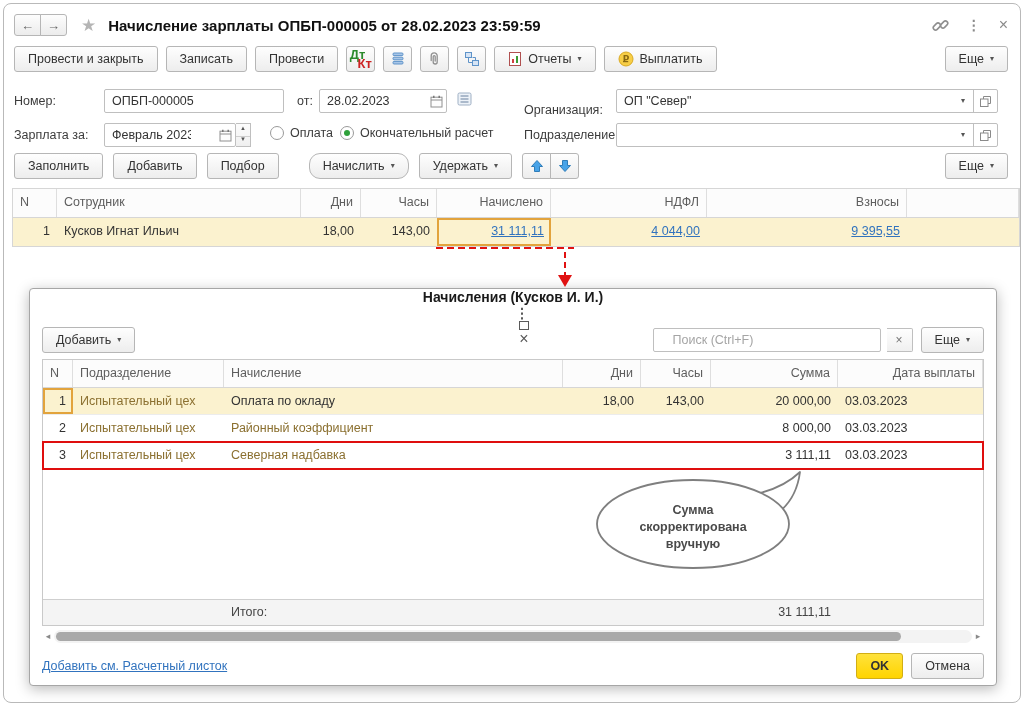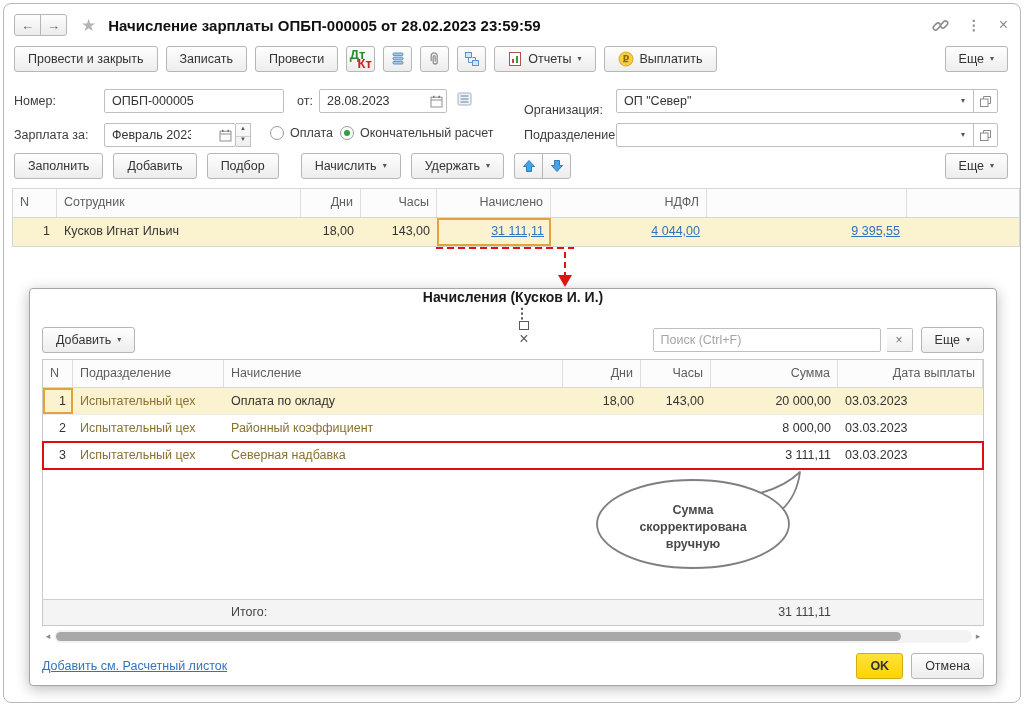--- a/index.html
+++ b/index.html
@@ -61,21 +61,21 @@
   .selcell { box-shadow: inset 0 0 0 2px #E2A33C; }
 
   
   .dialog { position:absolute; left:25px; top:284px; width:968px; height:398px; background:#fff;
             border:1px solid #A6A6A6; border-radius:4px; box-shadow:0 3px 14px rgba(0,0,0,.28); }
   .dlg-title { height:34px; display:flex; align-items:center; padding:0 14px;flex-direction:column; }
   .dlg-title .t { font-size:14px; font-weight:bold; color:#1A1A1A; }
   .maxbox { width:10px; height:9px; border:1.5px solid #5A5A5A; display:inline-block; }
   .dlg-toolbar { height:34px; display:flex; align-items:center; padding:0 12px; gap:8px; }
   .search { width:228px; }
-  .search input { border:none; outline:none; flex:1; padding:0 7px; font:inherit; color:#333; min-width:0; background:transparent; }
+  .search input { border:none; outline:none; flex:1; padding:0 7px; font:inherit; color:#333; min-width:0; background:transparent;margin-left:12px; }
   .search input::placeholder { color:#A5A5A5; }
   .clearbtn { width:26px; height:24px; border:1px solid #BFBFBF; border-left:none; border-radius:0 2px 2px 0; margin-left:-2px;
               background:linear-gradient(#FEFEFE,#F0F0F0); display:flex; align-items:center; justify-content:center; color:#777; font-size:12px; }
   .dlg-table { margin:2px 12px 0; border:1px solid #C9C9C9; position:relative; }
   .dlg-grid { grid-template-columns: 30px 151px 339px 78px 70px 127px auto; }
   .dlg-table .thead { height:28px; border-bottom:1px solid #D6D6D6; }
   .dlg-table .c { line-height:26px; }
   .drow { height:27px; border-bottom:1px solid #ECECEC; background:#fff; position:relative; }
   .drow.hl { background:#FBF2CF; }
   .ncell-sel { box-shadow: inset 0 0 0 2px #E2A33C; }
@@ -186,21 +186,21 @@
       <span class="caret">▾</span>
     </button>
   </div>
 
   <span class="lbl abs" style="left:10px; top:84px;">Номер:</span>
   <div class="input abs" style="left:100px; top:85px; width:180px;">
     <span class="val">ОПБП-000005</span>
   </div>
   <span class="lbl abs" style="left:293px; top:84px;">от:</span>
   <div class="input abs" style="left:315px; top:85px; width:128px;">
-    <span class="val">28.08.2023</span>
+    <span class="val">28.02.2023</span>
     <span class="icellright">
       <svg width="13" height="13" viewBox="0 0 13 13">
         <rect x="1" y="2.2" width="11" height="9.8" fill="#FDFDFD" stroke="#909090"></rect>
         <line x1="1" y1="5" x2="12" y2="5" stroke="#909090"></line>
         <line x1="3.8" y1="0.8" x2="3.8" y2="3" stroke="#707070" stroke-width="1.4"></line>
         <line x1="9.2" y1="0.8" x2="9.2" y2="3" stroke="#707070" stroke-width="1.4"></line>
           </svg>
     </span>
   </div>
   <span class="abs" style="left:453px; top:88px;">
@@ -258,21 +258,21 @@
         <rect x="1.5" y="4" width="7.5" height="7.5" fill="#fff" stroke="#8A8A8A"></rect>
         <path d="M4.5 4 V1.5 H11.5 V8.5 H9" fill="none" stroke="#8A8A8A"></path>
           </svg>
     </span>
   </div>
 
   <div class="row-flex" style="top:149px; gap:10px;">
     <button class="btn">Заполнить</button>
     <button class="btn">Добавить</button>
     <button class="btn">Подбор</button>
-    <button class="btn" style="margin-left:12px;">
+    <button class="btn" style="margin-left:20px;border-radius:11px;">
       <span>Начислить</span>
       <span class="caret">▾</span>
     </button>
     <button class="btn">
       <span>Удержать</span>
       <span class="caret">▾</span>
     </button>
     <span style="display:inline-flex;">
       <button class="btn iconbtn" style="border-radius:3px 0 0 3px;">
         <svg width="14" height="14" viewBox="0 0 14 14">
@@ -293,20 +293,21 @@
   </div>
 
   <div class="maintable">
     <div class="grid main-grid thead">
       <span class="c">N</span>
       <span class="c">Сотрудник</span>
       <span class="c r">Дни</span>
       <span class="c r">Часы</span>
       <span class="c r">Начислено</span>
       <span class="c r">НДФЛ</span>
+      <span class="c r">Взносы</span>
       <span class="c"></span>
     </div>
     <div class="grid main-grid trow">
       <span class="c r">1</span>
       <span class="c">Кусков Игнат Ильич</span>
       <span class="c r">18,00</span>
       <span class="c r">143,00</span>
       <span class="c r selcell"><a class="lnk">31 111,11</a></span>
       <span class="c r"><a class="lnk">4 044,00</a></span>
       <span class="c r"><a class="lnk">9 395,55</a></span>

